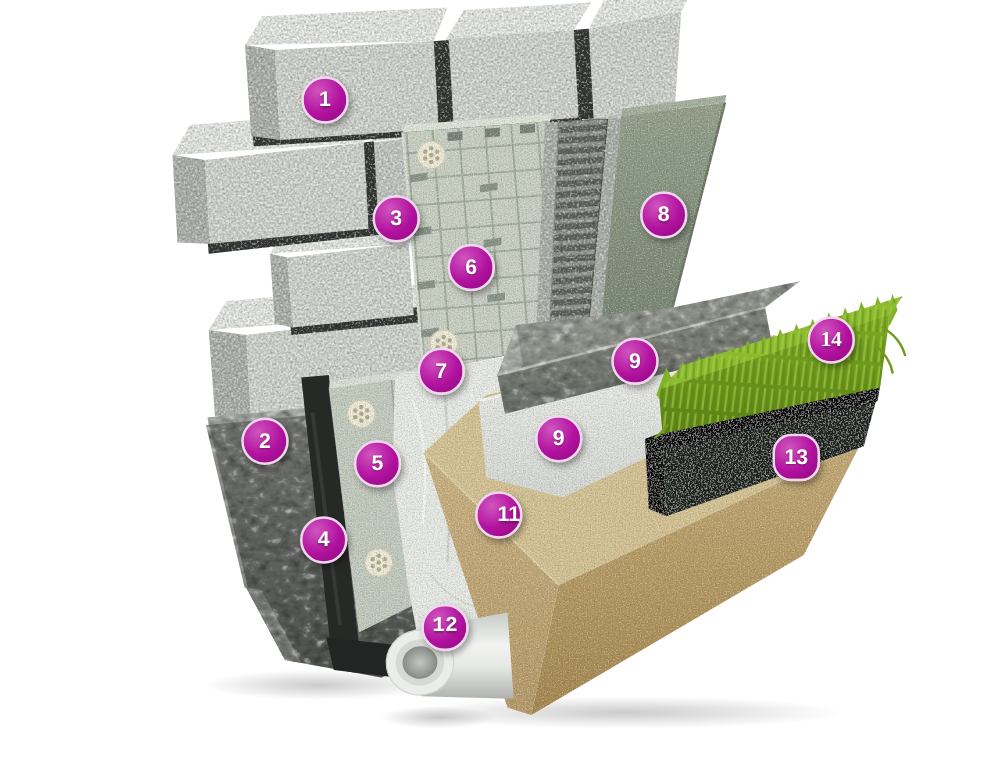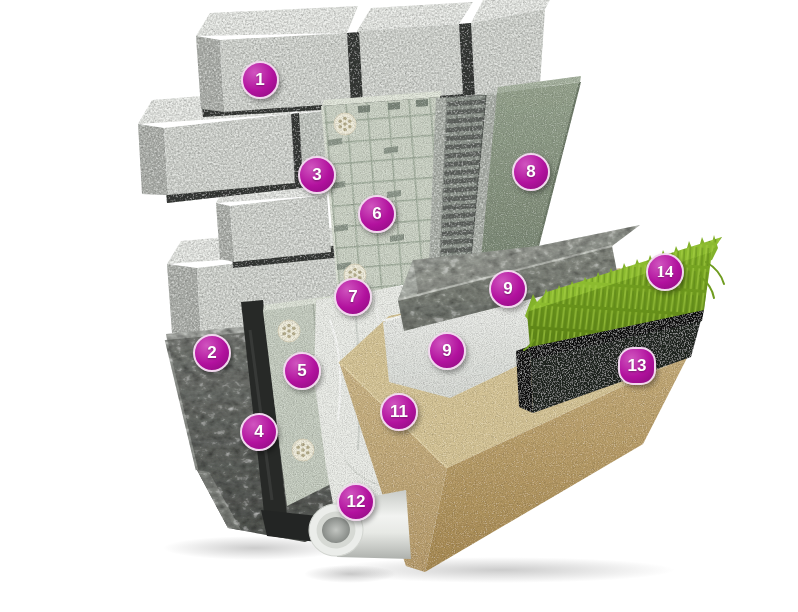--- a/index.html
+++ b/index.html
@@ -291,18 +291,18 @@
       <div class="badge" style="left: 241px; top: 61px;">1</div>
       <div class="badge" style="left: 193px; top: 334px;">2</div>
       <div class="badge" style="left: 298px; top: 156px;">3</div>
       <div class="badge" style="left: 240px; top: 413px;">4</div>
       <div class="badge" style="left: 283px; top: 352px;">5</div>
       <div class="badge" style="left: 358px; top: 195px;">6</div>
       <div class="badge" style="left: 334px; top: 278px;">7</div>
       <div class="badge" style="left: 512px; top: 153px;">8</div>
       <div class="badge" style="left: 489px; top: 270px;">9</div>
       <div class="badge" style="left: 428px; top: 332px;">9</div>
-      <div class="badge" style="left: 380px; top: 393px;">11</div>
-      <div class="badge" style="left: 337px; top: 483px;">12</div>
+      <div class="badge" style="left: 380px; top: 393px; text-align: right;">11</div>
+      <div class="badge" style="left: 337px; top: 483px; font-family: Liberation Mono, monospace;">12</div>
       <div class="badge" style="left: 618px; top: 347px; border-radius: 15px;">13</div>
       <div class="badge" style="left: 646px; top: 253px; font-family: Liberation Serif, serif;">14</div>
     </div>
 </div>
 
 </body></html>

